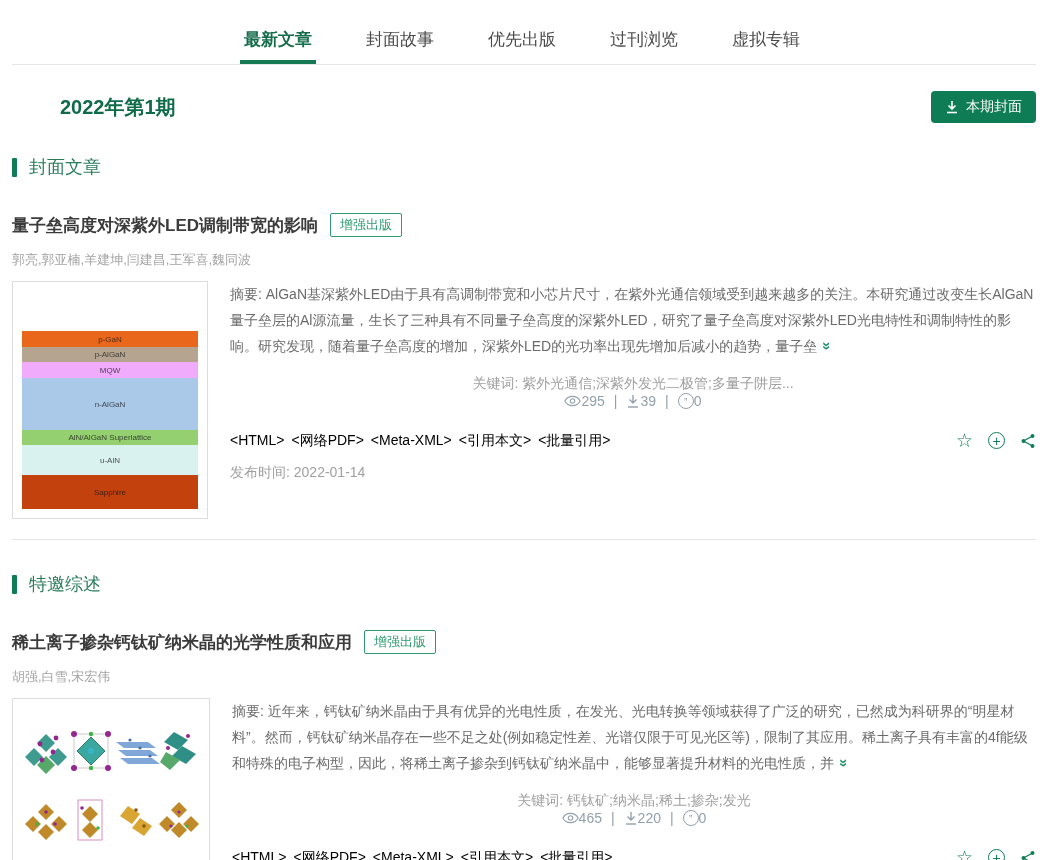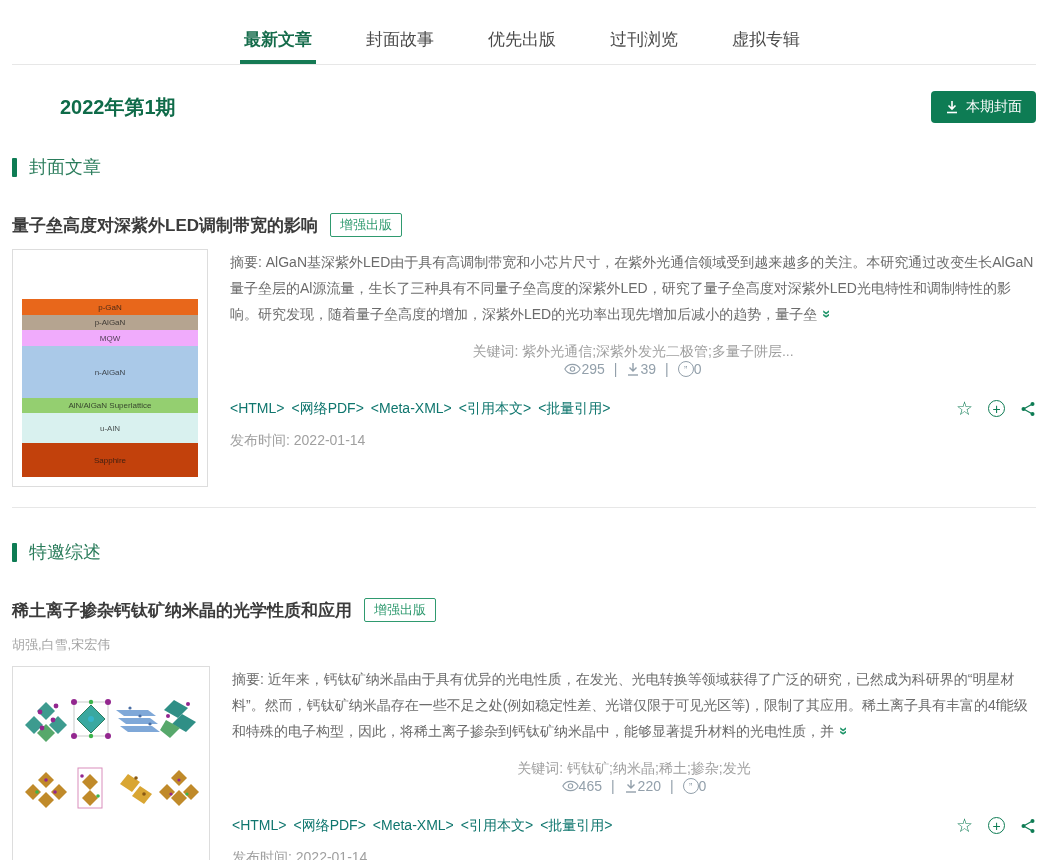--- a/index.html
+++ b/index.html
@@ -45,21 +45,21 @@
   .kw-row { display:flex; justify-content:space-between; align-items:center; margin-top:16px;flex-direction:column; }
   .keywords { font-size:14px; color:#a0a0a0; }
   .stats { display:flex; align-items:center; gap:9px; font-size:14px; color:#93a0ab; }
   .stat { display:flex; align-items:center; }
   .quote-circle { width:16px; height:16px; border:1px solid #93a0ab; border-radius:50%;
                   display:inline-flex; align-items:center; justify-content:center;
                   font-size:10px; line-height:1; padding-top:4px; }
 
   .links-row { display:flex; justify-content:space-between; align-items:center; margin-top:22px; }
   .links { display:flex; gap:7px; font-size:14px; }
-  .links span { color:#0f766e; cursor:pointer; }
+  .links span { color:#000000; cursor:pointer; }
   .actions { display:flex; align-items:center; gap:15px; }
   .star-icon { color:#0e7c54; font-size:19px; line-height:1; cursor:pointer; }
   .plus-circle { width:17px; height:17px; border:1px solid #0e7c54; border-radius:50%; color:#0e7c54;
                  display:inline-flex; align-items:center; justify-content:center;
                  font-size:14px; line-height:1; cursor:pointer; }
   .share-icon { cursor:pointer; display:flex; }
 
   .pub-date { margin-top:14px; font-size:14px; color:#a0a0a0; }
   .divider { border-top:1px solid #e7e7e7; margin-top:20px; }
 
@@ -100,20 +100,21 @@
   <div class="section-head">
     <span class="section-bar"></span>
     <span class="section-title">封面文章</span>
   </div>
 
   <div class="article">
     <div class="article-title-row">
       <span class="article-title">量子垒高度对深紫外LED调制带宽的影响</span>
       <span class="badge">增强出版</span>
     </div>
+    <div class="authors">郭亮,郭亚楠,羊建坤,闫建昌,王军喜,魏同波</div>
 
     <div class="media-row">
       <div class="thumb-box">
         <div class="led-stack">
           <div class="led-layer" style="height:16px;background:#e8671b;">p-GaN</div>
           <div class="led-layer" style="height:15px;background:#b5a490;">p-AlGaN</div>
           <div class="led-layer" style="height:16px;background:#f0abfc;">MQW</div>
           <div class="led-layer" style="height:52px;background:#aac9e8;">n-AlGaN</div>
           <div class="led-layer" style="height:15px;background:#94cf70;">AlN/AlGaN Superlattice</div>
           <div class="led-layer" style="height:30px;background:#d9f1ef;">u-AlN</div>

